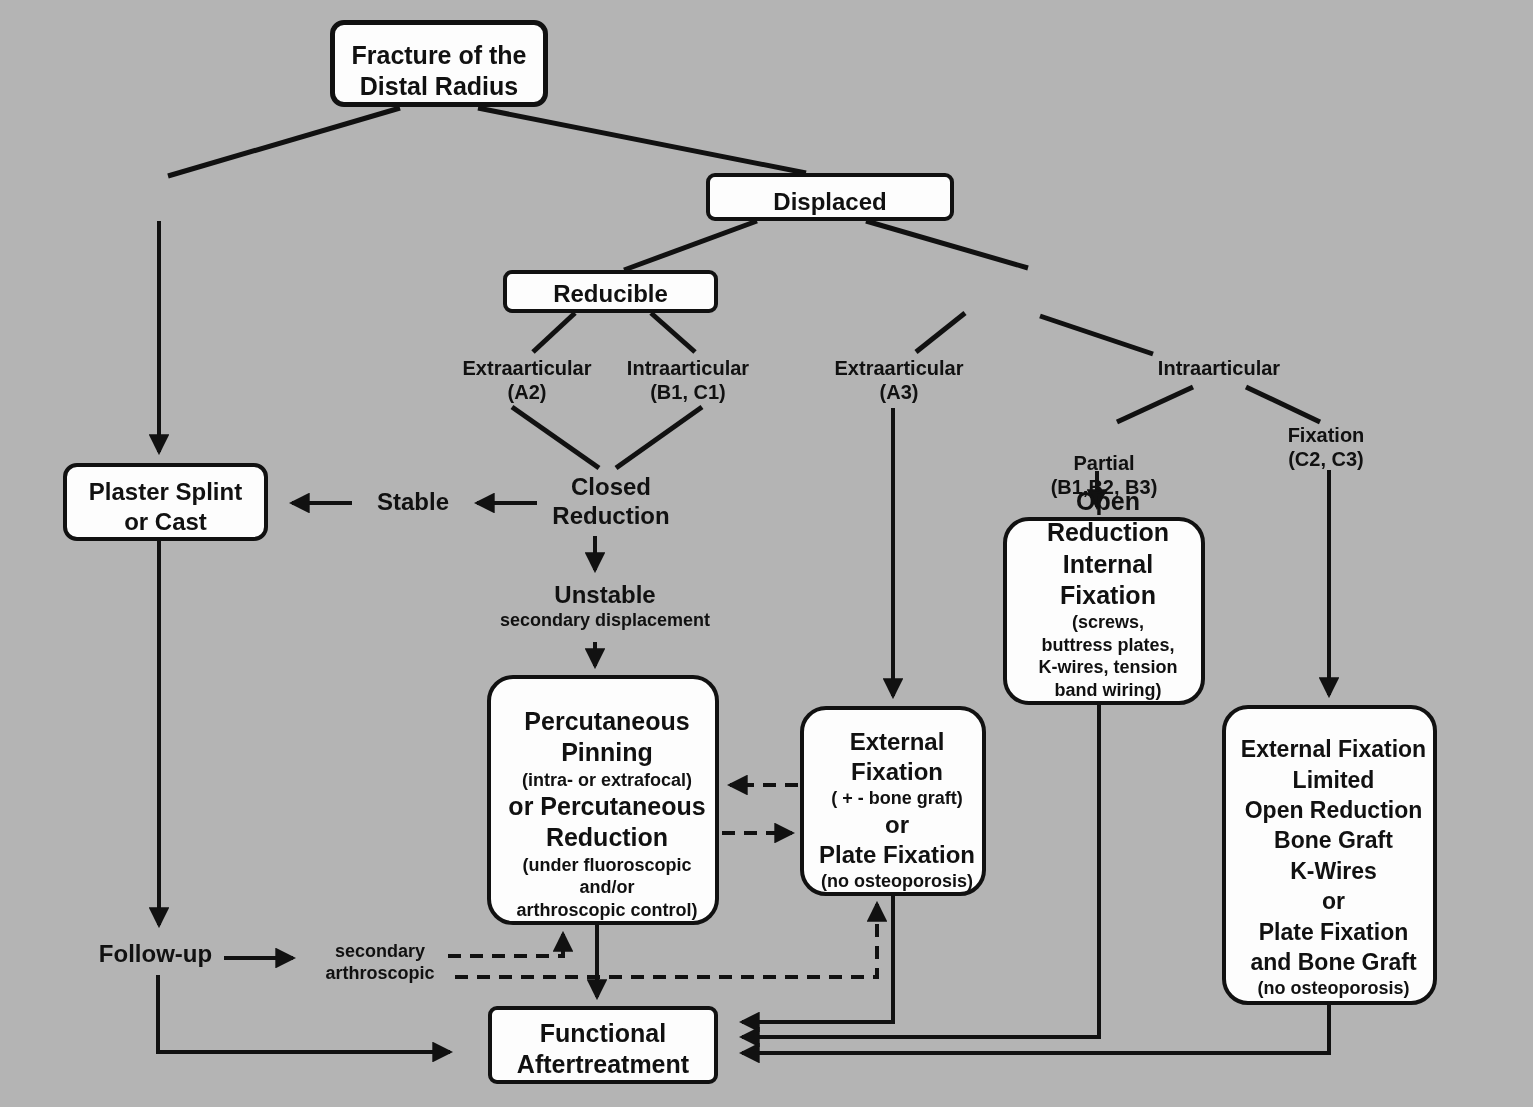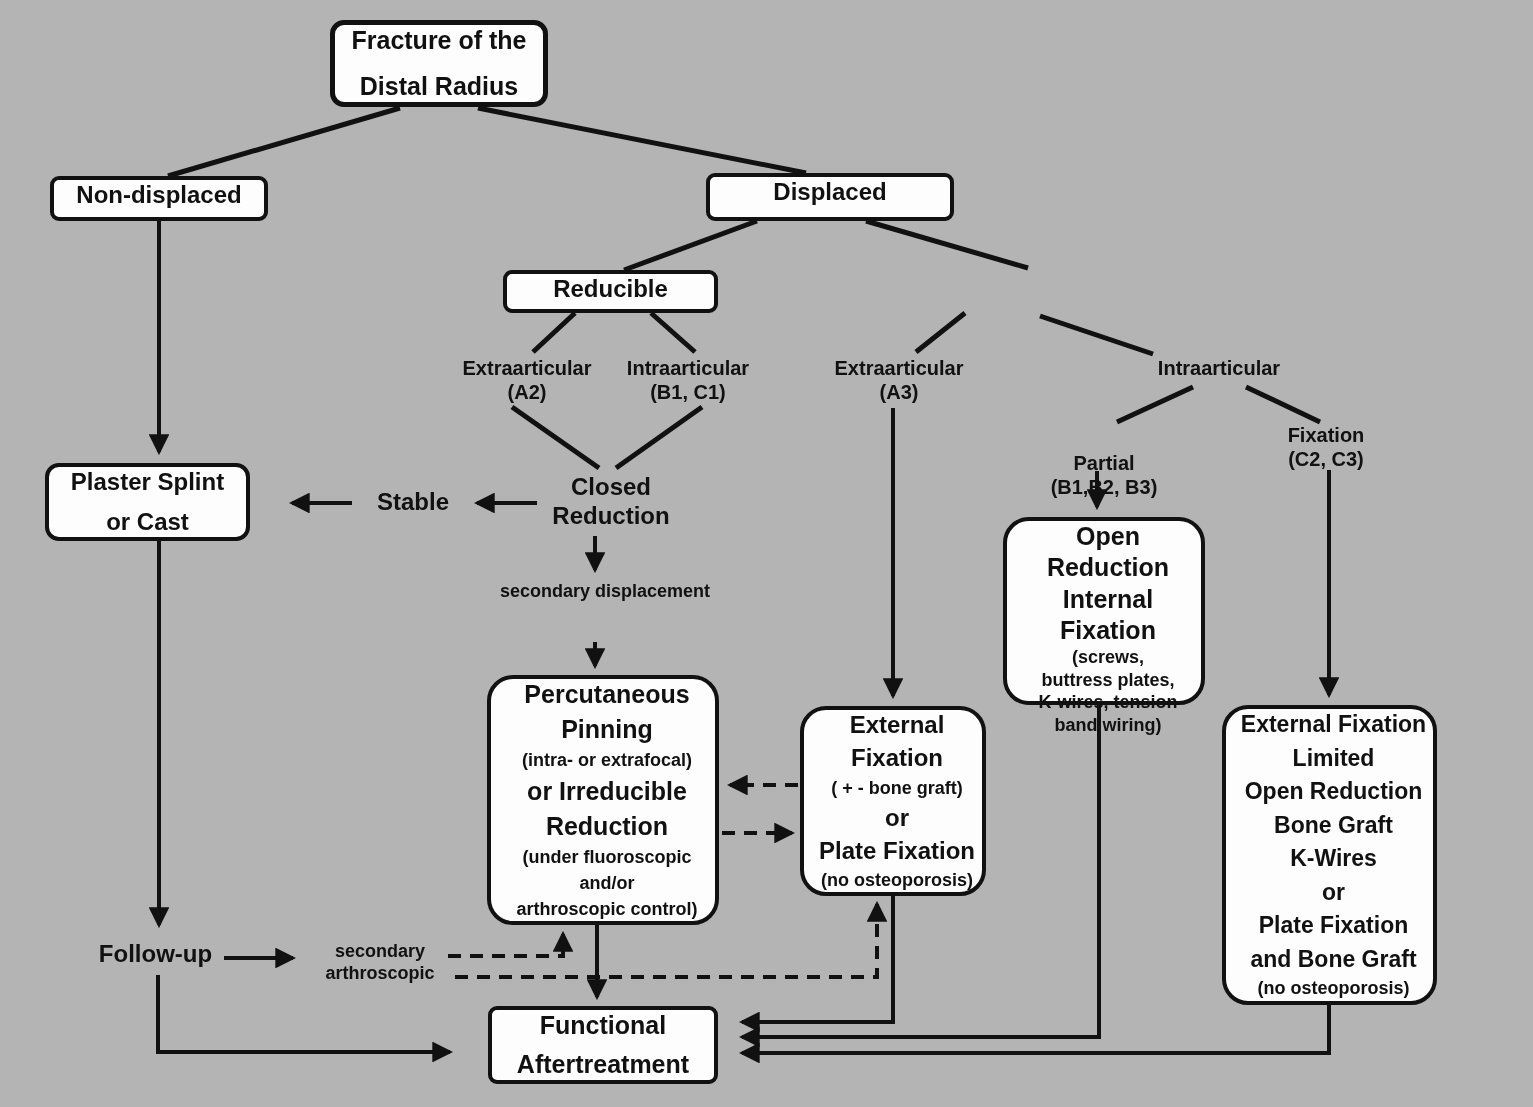--- a/index.html
+++ b/index.html
@@ -5,21 +5,21 @@
   html,body{margin:0;padding:0;background:#9e9e9e;}
   .stage{
     position:relative;width:1533px;height:1107px;overflow:hidden;
     background:#b4b4b4;color:#111;
     font-family:"Liberation Sans",sans-serif;font-weight:bold;
   }
   .stage svg.wires{position:absolute;left:0;top:0;z-index:1;}
   .box{
     position:absolute;z-index:2;box-sizing:border-box;
     background:#fdfdfd;border:4px solid #111;
-    display:flex;flex-direction:column;align-items:center;justify-content:space-between;
+    display:flex;flex-direction:column;align-items:center;justify-content:flex-end;
     text-align:center;line-height:1.25;
   }
   .lbl{
     position:absolute;z-index:2;text-align:center;line-height:1.2;
   }
   .t-xl{font-size:25px;}
   .t-big{font-size:24px;}
   .t-med{font-size:20px;}
   .t-sm{font-size:18px;}
   .r-sm{border-radius:9px;}
@@ -77,43 +77,40 @@
       <path d="M798,785 H730" marker-end="url(#ah)"></path>
       <path d="M722,833 H792" marker-end="url(#ah)"></path>
     </g>
   </svg>
 
   <div class="box r-md" style="left:330px;top:20px;width:218px;height:87px;border-width:5px;">
     <div class="t-xl">Fracture of the</div>
     <div class="t-xl">Distal Radius</div>
   </div>
 
-  <div class="box r-sm t-big" style="left:50px;top:176px;width:218px;height:45px;">
-    <div>Non-displaced</div>
-  </div>
 
   <div class="box r-sm t-big" style="left:706px;top:173px;width:248px;height:48px;">
     <div>Displaced</div>
   </div>
 
   <div class="box r-sm t-big" style="left:503px;top:270px;width:215px;height:43px;">
     <div>Reducible</div>
   </div>
 
 
-  <div class="box r-md t-big" style="left:45px;top:463px;width:205px;height:78px;">
+  <div class="box r-md t-big" style="left:63px;top:463px;width:205px;height:78px;">
     <div>Plaster Splint</div>
     <div>or Cast</div>
   </div>
 
   <div class="box r-lg" style="left:487px;top:675px;width:232px;height:250px;">
     <div class="t-xl">Percutaneous</div>
     <div class="t-xl">Pinning</div>
     <div class="t-sm">(intra- or extrafocal)</div>
-    <div class="t-xl">or Irreducible</div>
+    <div class="t-xl">or Percutaneous</div>
     <div class="t-xl">Reduction</div>
     <div class="t-sm">(under fluoroscopic</div>
     <div class="t-sm">and/or</div>
     <div class="t-sm">arthroscopic control)</div>
   </div>
 
   <div class="box r-lg" style="left:800px;top:706px;width:186px;height:190px;">
     <div class="t-big">External</div>
     <div class="t-big">Fixation</div>
     <div class="t-sm">( + - bone graft)</div>
@@ -180,20 +177,21 @@
   <div class="lbl t-big" style="left:531px;top:473px;width:160px;">
     <div>Closed</div>
     <div>Reduction</div>
   </div>
 
   <div class="lbl t-big" style="left:363px;top:488px;width:100px;">
     <div>Stable</div>
   </div>
 
   <div class="lbl" style="left:480px;top:581px;width:250px;">
+    <div class="t-big">Unstable</div>
     <div class="t-sm">secondary displacement</div>
   </div>
 
   <div class="lbl t-big" style="left:88px;top:940px;width:135px;">
     <div>Follow-up</div>
   </div>
 
   <div class="lbl t-sm" style="left:305px;top:941px;width:150px;">
     <div>secondary</div>
     <div>arthroscopic</div>

